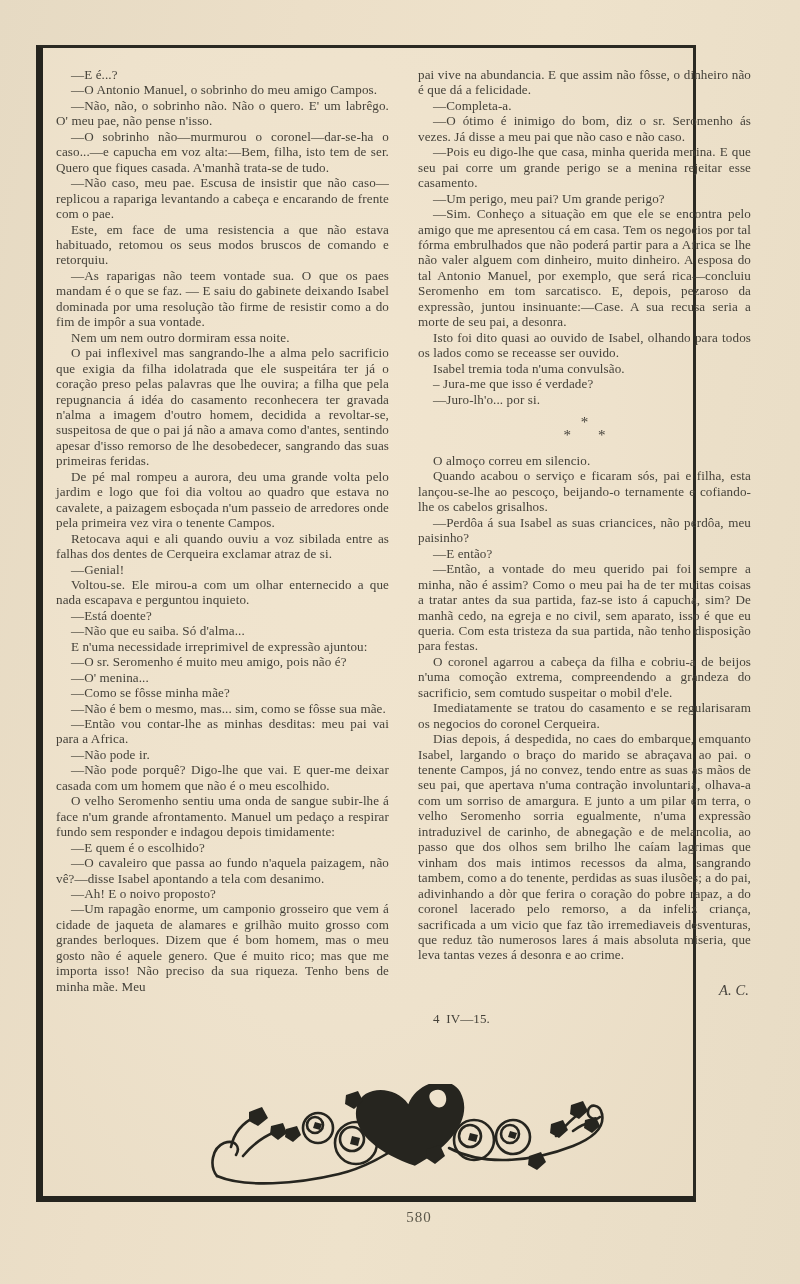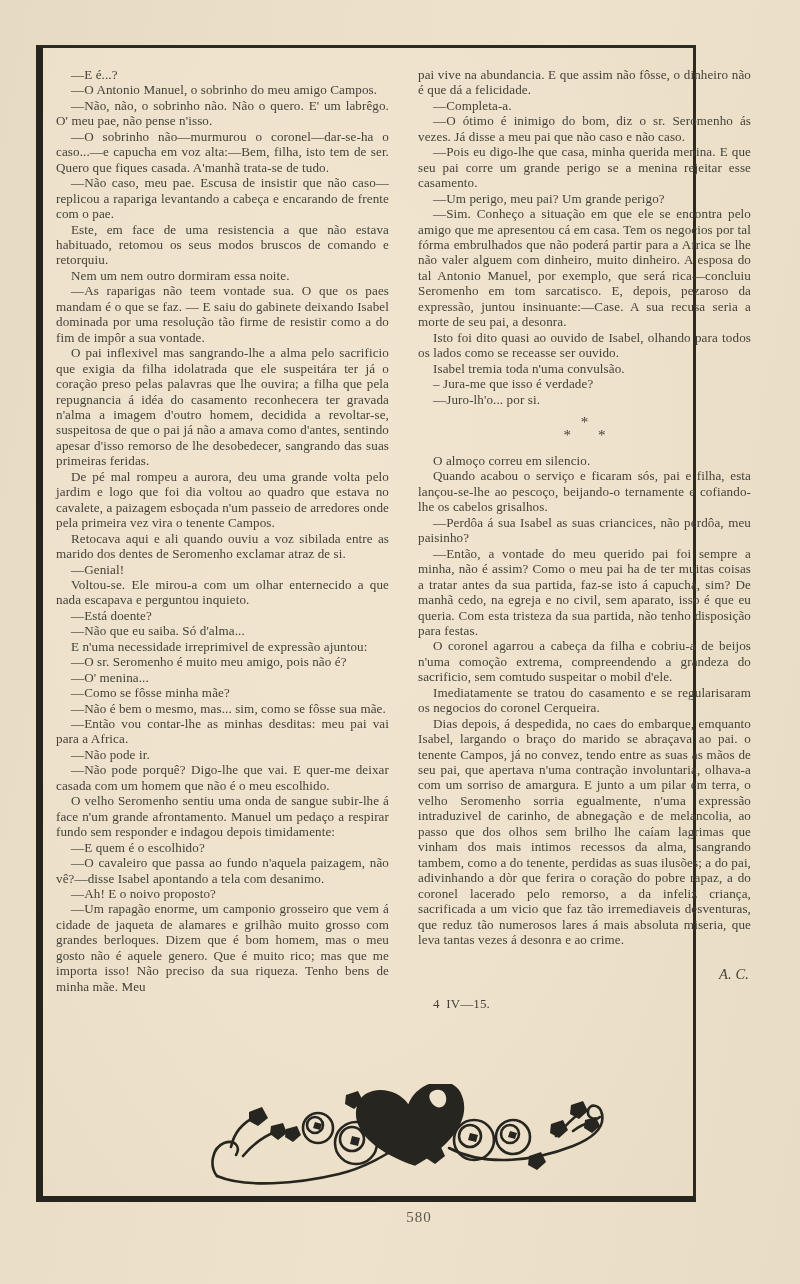--- a/index.html
+++ b/index.html
@@ -48,25 +48,25 @@
 
 <div class="frame">
 
   <div class="col col-left">
       <p class="para">—E é...?</p>
       <p class="para">—O Antonio Manuel, o sobrinho do meu amigo Campos.</p>
       <p class="para">—Não, não, o sobrinho não. Não o quero. E' um labrêgo. O' meu pae, não pense n'isso.</p>
       <p class="para">—O sobrinho não—murmurou o coronel—dar-se-ha o caso...—e capucha em voz alta:—Bem, filha, isto tem de ser. Quero que fiques casada. A'manhã trata-se de tudo.</p>
       <p class="para">—Não caso, meu pae. Escusa de insistir que não caso—replicou a rapariga levantando a cabeça e encarando de frente com o pae.</p>
       <p class="para">Este, em face de uma resistencia a que não estava habituado, retomou os seus modos bruscos de comando e retorquiu.</p>
+      <p class="para">—As raparigas não teem vontade sua. O que os paes mandam é o que se faz. — E saiu do gabinete deixando Isabel dominada por uma resolução tão firme de resistir como a do fim de impôr a sua vontade.</p>
       <p class="para">Nem um nem outro dormiram essa noite.</p>
-      <p class="para">—As raparigas não teem vontade sua. O que os paes mandam é o que se faz. — E saiu do gabinete deixando Isabel dominada por uma resolução tão firme de resistir como a do fim de impôr a sua vontade.</p>
       <p class="para">O pai inflexivel mas sangrando-lhe a alma pelo sacrificio que exigia da filha idolatrada que ele suspeitára ter já o coração preso pelas palavras que lhe ouvira; a filha que pela repugnancia á idéa do casamento reconhecera ter gravada n'alma a imagem d'outro homem, decidida a revoltar-se, suspeitosa de que o pai já não a amava como d'antes, sentindo apesar d'isso remorso de lhe desobedecer, sangrando das suas primeiras feridas.</p>
       <p class="para">De pé mal rompeu a aurora, deu uma grande volta pelo jardim e logo que foi dia voltou ao quadro que estava no cavalete, a paizagem esboçada n'um passeio de arredores onde pela primeira vez vira o tenente Campos.</p>
-      <p class="para">Retocava aqui e ali quando ouviu a voz sibilada entre as marido dos dentes de Seromenho exclamar atraz de si.</p>
+      <p class="para">Retocava aqui e ali quando ouviu a voz sibilada entre as falhas dos dentes de Cerqueira exclamar atraz de si.</p>
       <p class="para">—Genial!</p>
       <p class="para">Voltou-se. Ele mirou-a com um olhar enternecido a que nada escapava e perguntou inquieto.</p>
       <p class="para">—Está doente?</p>
       <p class="para">—Não que eu saiba. Só d'alma...</p>
       <p class="para">E n'uma necessidade irreprimivel de expressão ajuntou:</p>
       <p class="para">—O sr. Seromenho é muito meu amigo, pois não é?</p>
       <p class="para">—O' menina...</p>
       <p class="para">—Como se fôsse minha mãe?</p>
       <p class="para">—Não é bem o mesmo, mas... sim, como se fôsse sua mãe.</p>
       <p class="para">—Então vou contar-lhe as minhas desditas: meu pai vai para a Africa.</p>
@@ -96,20 +96,21 @@
       <div class="row"><span>*</span></div>
       <div class="row row2">
           <span>*</span>
           <span>*</span>
         </div>
     </div>
     <div>
         <p class="para">O almoço correu em silencio.</p>
         <p class="para">Quando acabou o serviço e ficaram sós, pai e filha, esta lançou-se-lhe ao pescoço, beijando-o ternamente e cofiando-lhe os cabelos grisalhos.</p>
         <p class="para">—Perdôa á sua Isabel as suas criancices, não perdôa, meu paisinho?</p>
+        <p class="para">—E então?</p>
         <p class="para">—Então, a vontade do meu querido pai foi sempre a minha, não é assim? Como o meu pai ha de ter muitas coisas a tratar antes da sua partida, faz-se isto á capucha, sim? De manhã cedo, na egreja e no civil, sem aparato, isso é que eu queria. Com esta tristeza da sua partida, não tenho disposição para festas.</p>
         <p class="para">O coronel agarrou a cabeça da filha e cobriu-a de beijos n'uma comoção extrema, compreendendo a grandeza do sacrificio, sem comtudo suspeitar o mobil d'ele.</p>
         <p class="para">Imediatamente se tratou do casamento e se regularisaram os negocios do coronel Cerqueira.</p>
         <p class="para">Dias depois, á despedida, no caes do embarque, emquanto Isabel, largando o braço do marido se abraçava ao pai. o tenente Campos, já no convez, tendo entre as suas as mãos de seu pai, que apertava n'uma contração involuntaria, olhava-a com um sorriso de amargura. E junto a um pilar em terra, o velho Seromenho sorria egualmente, n'uma expressão intraduzivel de carinho, de abnegação e de melancolia, ao passo que dos olhos sem brilho lhe caíam lagrimas que vinham dos mais intimos recessos da alma, sangrando tambem, como a do tenente, perdidas as suas ilusões; a do pai, adivinhando a dòr que ferira o coração do pobre rapaz, a do coronel lacerado pelo remorso, a da infeliz criança, sacrificada a um vicio que faz tão irremediaveis desventuras, que reduz tão numerosos lares á mais absoluta miseria, que leva tantas vezes á desonra e ao crime.</p>
       </div>
     <p class="signature">A. C.</p>
     <p class="dateline">4  IV—15.</p>
   </div>
 
   <div class="ornament">

